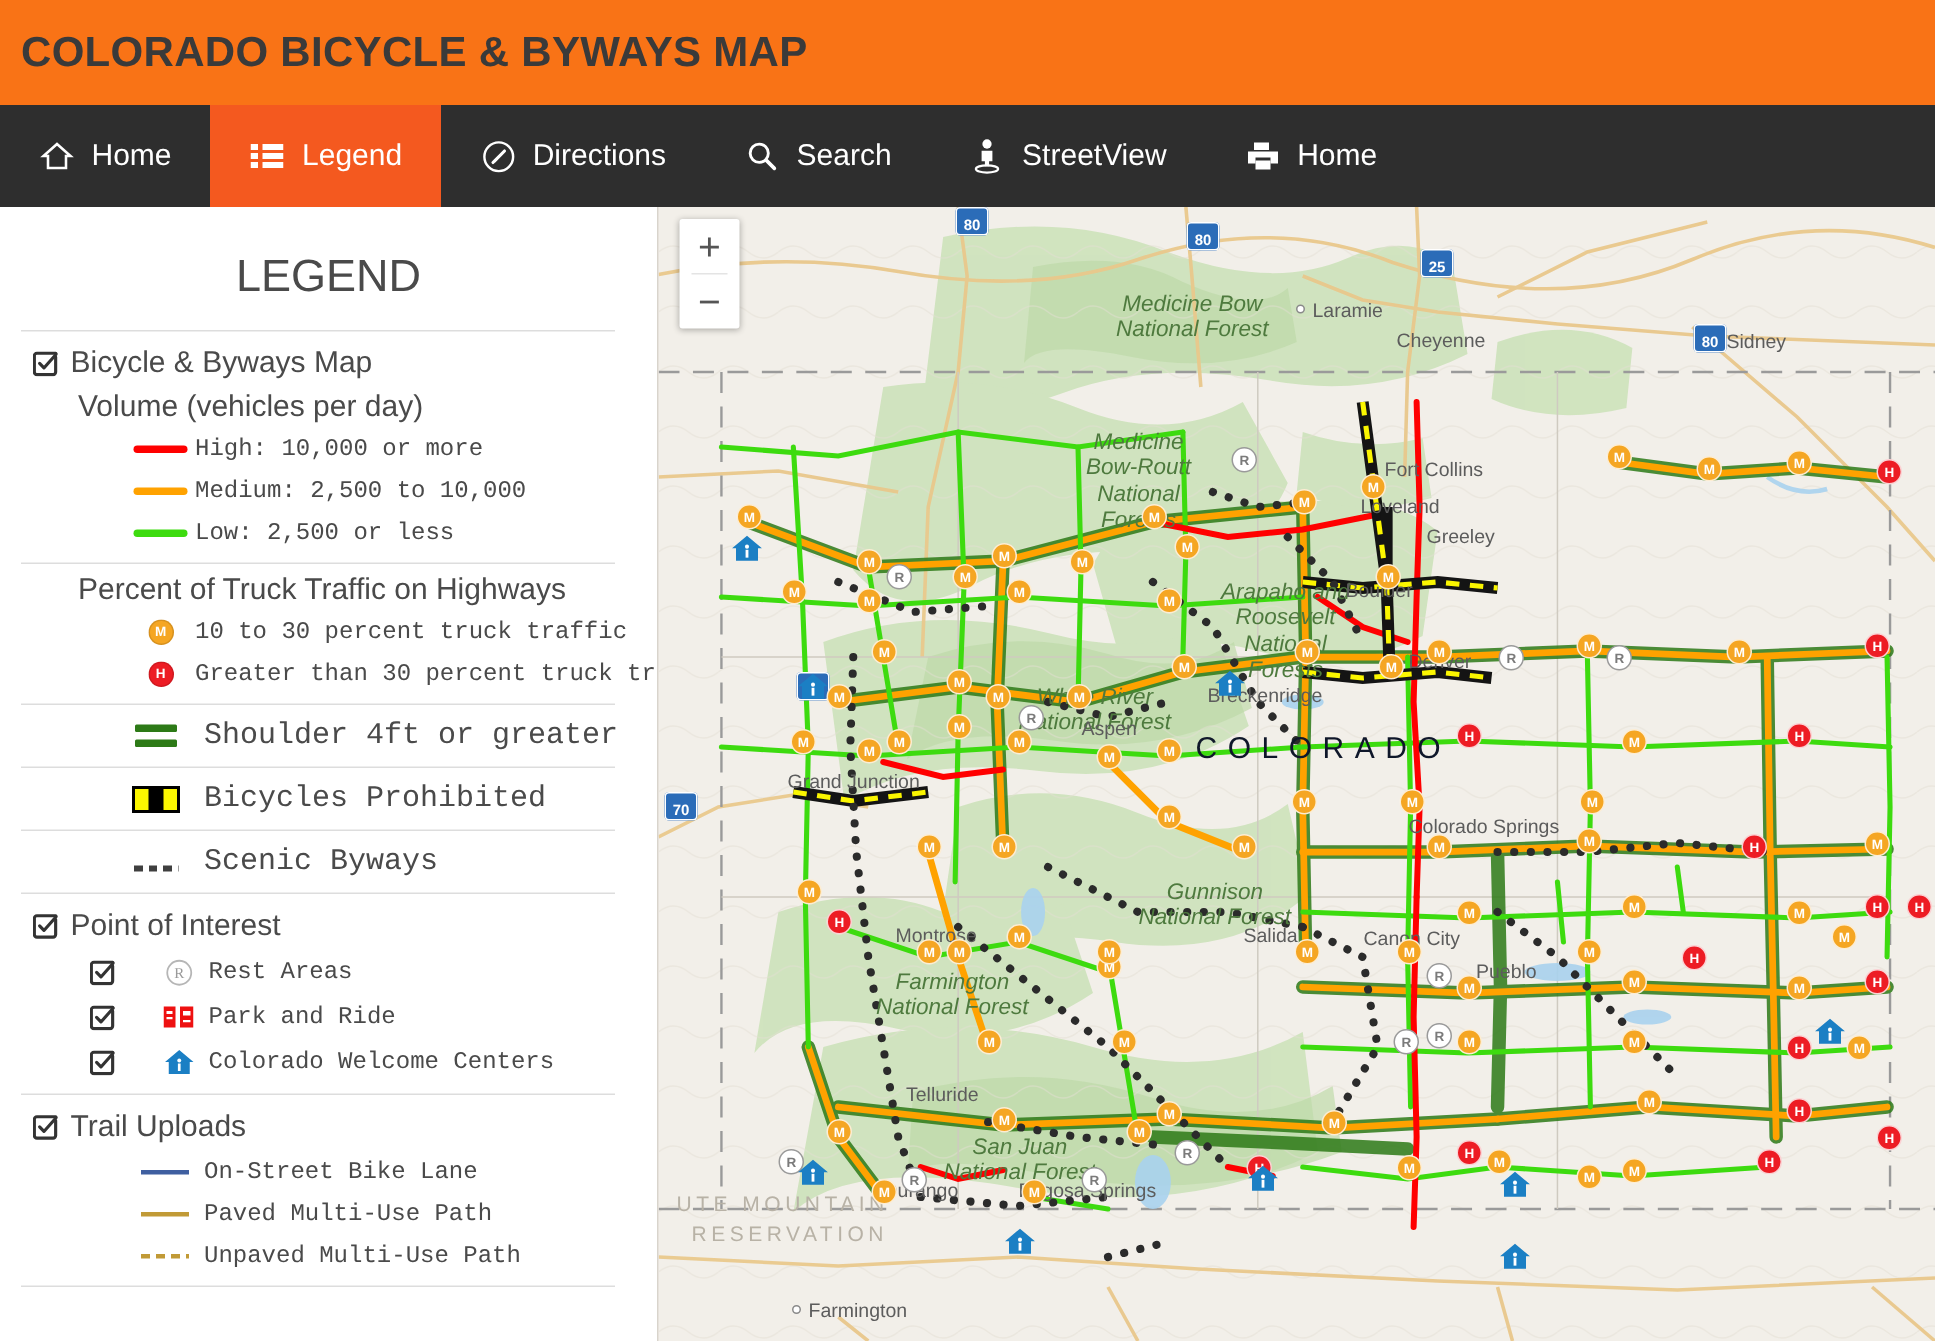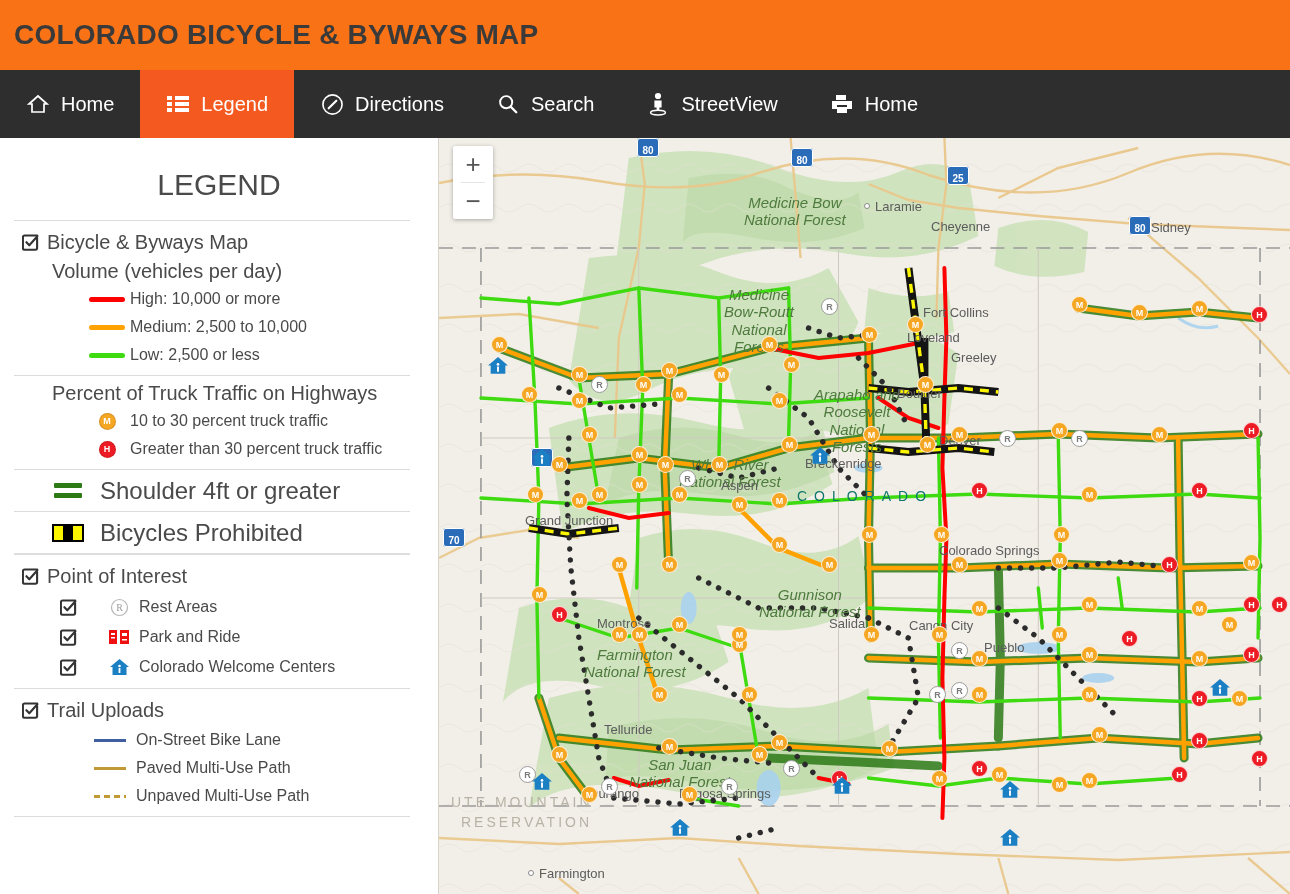--- a/index.html
+++ b/index.html
@@ -102,40 +102,40 @@
     font-size: 16px;
     color: #4a4a4a;
     min-height: 28px;
   }
   .row-sym {
     flex: 0 0 auto;
     display: flex;
     align-items: center;
     justify-content: center;
   }
-  .row-lbl { white-space: nowrap; }
+  .row-lbl { white-space: nowrap; font-family: Liberation Mono, monospace; }
 
   
   .vol-row { padding-left: 84px; gap: 0; }
   .vol-row .row-sym { width: 46px; }
   .bar { width: 36px; height: 5px; border-radius: 3px; }
 
   
   .truck-row { padding-left: 84px; }
   .truck-row .row-sym { width: 46px; }
   .pill {
     width: 17px; height: 17px;
     border-radius: 50%;
     display: flex; align-items: center; justify-content: center;
     color: #fff; font-size: 9px; font-weight: bold;
     border: 1px solid rgba(0,0,0,0.12);
   }
 
   
-  .big-row { padding-left: 40px; font-size: 24px; min-height: 41px; }
+  .big-row { padding-left: 40px; font-size: 20px; min-height: 41px; margin-left: 36px; }
   .big-row .row-sym { width: 56px; }
   .big-row .row-lbl { padding-left: 4px; }
 
   .shoulder-ico { width: 28px; }
   .shoulder-ico div { height: 5px; background: #2d7a17; border-radius:1px; }
   .shoulder-ico div + div { margin-top: 5px; }
 
   .prohib-ico {
     width: 32px; height: 18px;
     background: #fbf600;
@@ -200,22 +200,22 @@
     pointer-events: none;
   }
   .map-lbl.forest {
     color: #4e7a3e;
     font-style: italic;
     font-size: 15px;
     text-align: center;
     line-height: 1.15;
   }
   .map-lbl.state {
-    color: #0f766e;
-    font-size: 14px;
+    color: #0f172a;
+    font-size: 20px;
     letter-spacing: 7px;
     font-weight: normal;
   }
   .map-lbl.res {
     color: #b8b2a6;
     font-size: 14px;
     letter-spacing: 3px;
     line-height: 1.3;
   }
   .city-dot {
@@ -397,20 +397,26 @@
 
       <div class="row big-row">
         <span class="row-sym">
             <span class="prohib-ico"></span>
           </span>
         <span class="row-lbl">Bicycles Prohibited</span>
       </div>
 
       <div class="hr"></div>
 
+      <div class="row big-row">
+        <span class="row-sym" style="align-items:flex-start;padding-top:8px">
+            <span class="dash-ico"></span>
+          </span>
+        <span class="row-lbl">Scenic Byways</span>
+      </div>
 
       <div class="hr"></div>
     </div>
 
     <div class="grp">
       <div class="grp-head">
         <span class="cbx">
           <svg width="17" height="17" viewBox="0 0 17 17">
             <path d="M15.2 1.5 H2.6 a1.7 1.7 0 0 0 -1.7 1.7 V14 a1.7 1.7 0 0 0 1.7 1.7 H13.4 a1.7 1.7 0 0 0 1.7 -1.7 V4" fill="none" stroke="#333" stroke-width="2.1" stroke-linecap="round"></path>
             <path d="M4.4 8.2 L7.3 11.3 L15.4 2.2" fill="none" stroke="#333" stroke-width="2.1" stroke-linecap="round" stroke-linejoin="round"></path>

